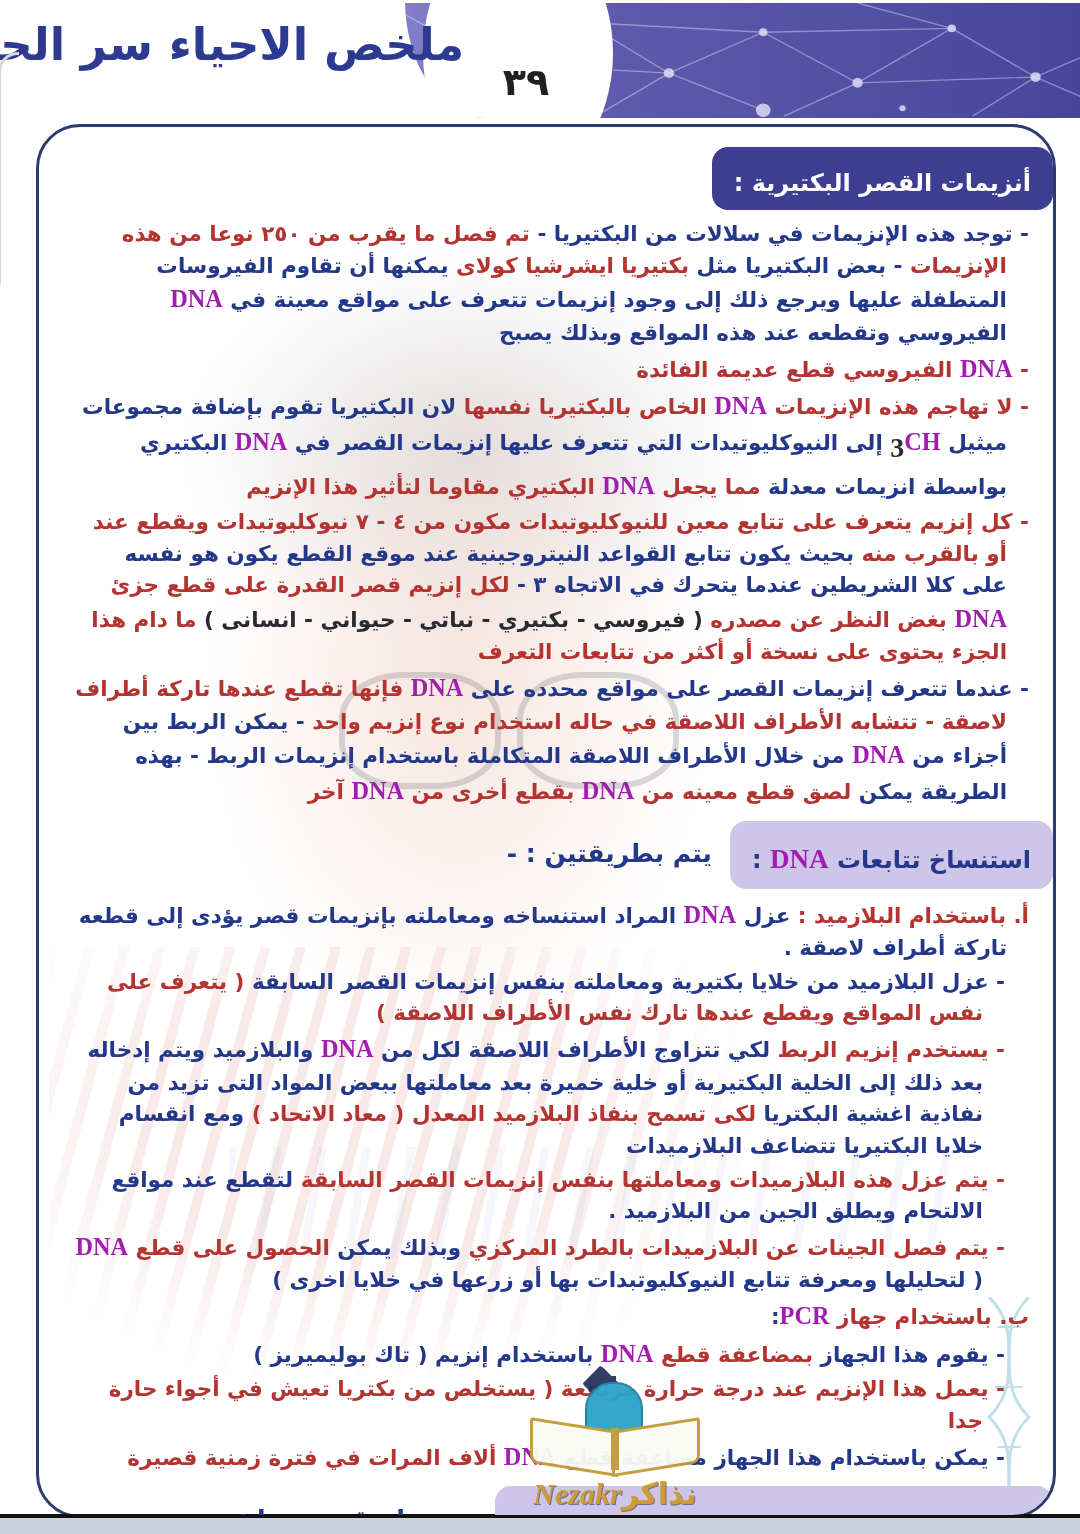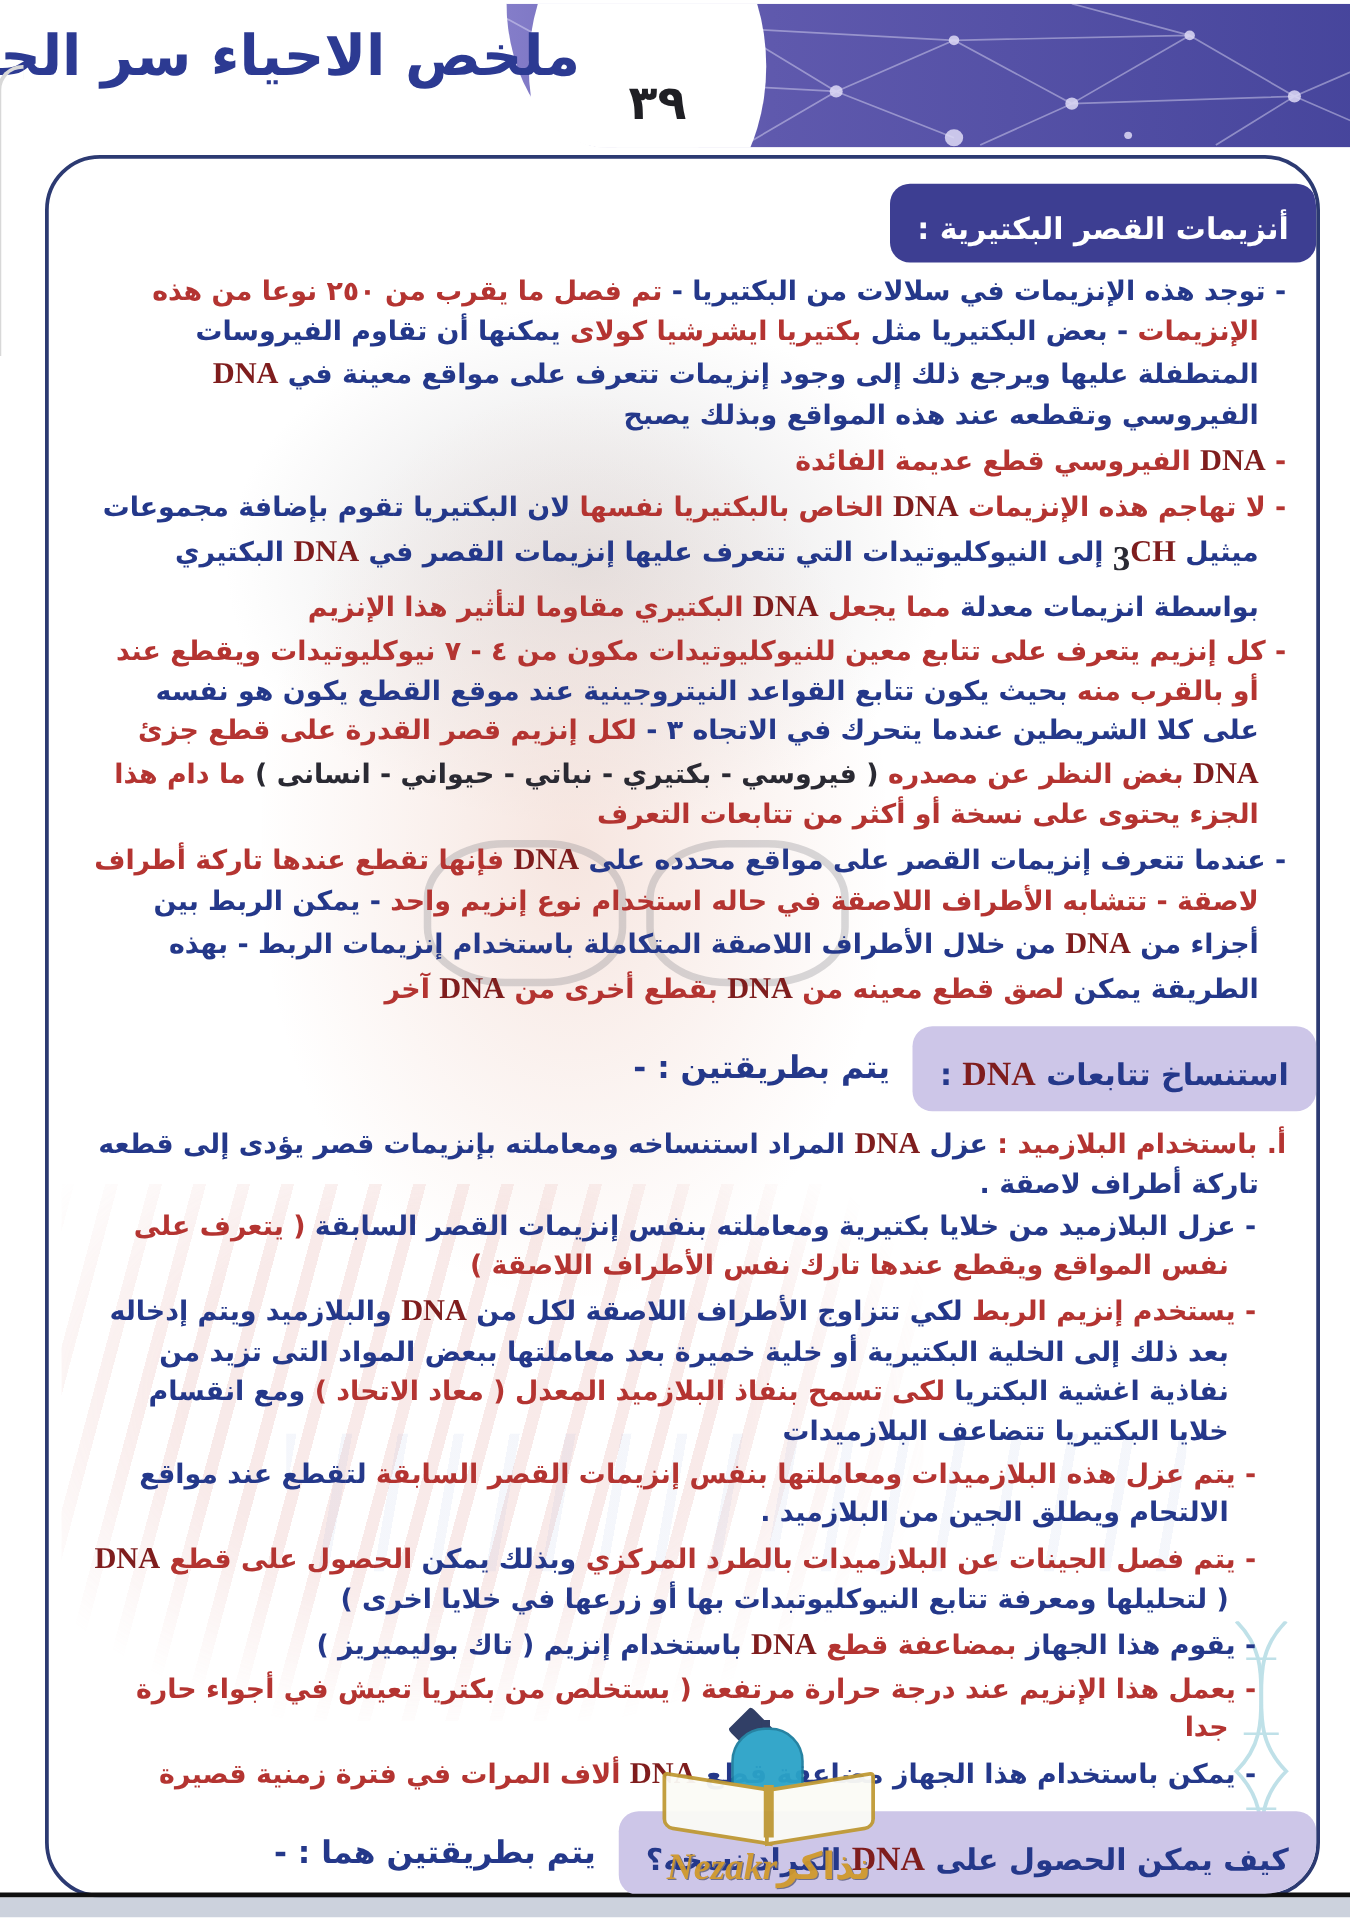--- a/index.html
+++ b/index.html
@@ -58,21 +58,21 @@
   .ind1{padding-right:58px;}
   .h-row{display:flex;align-items:center;gap:18px;margin:12px -12px 8px 0;text-indent:0;}
   .badge{padding:19px 22px 9px;border-radius:16px;font-size:24px;white-space:nowrap;}
   .badge-navy{background:#3d3e92;}
   .badge-lav{background:#cdc6e8;}
   .h-tail{font-size:25px;color:#24388a;font-weight:bold;}
   .sg-b{color:#24388a;}
   .sg-r{color:#b43431;}
   .sg-d{color:#2a2a33;}
   .sg-w{color:#ffffff;}
-  .sg-L{font-family:"Liberation Serif","DejaVu Serif",serif;color:#7f1d1d;font-weight:600;font-size:1.13em;}
+  .sg-L{font-family:"Liberation Serif","DejaVu Serif",serif;color:#a21caf;font-weight:600;font-size:1.13em;}
   .sg-Ls{font-family:"Liberation Serif","DejaVu Serif",serif;color:#2a2a33;font-weight:700;font-size:1.3em;vertical-align:-7px;}
   
   .bottom-black{position:absolute;left:0;top:1514px;width:1080px;height:4px;background:#101010;}
   .bottom-gray{position:absolute;left:0;top:1518px;width:1080px;height:16px;background:#ccd2dd;}
   .logo{position:absolute;left:480px;top:1368px;width:270px;height:150px;z-index:5;opacity:.95;text-align:center;}
   .logo-icon{position:relative;width:170px;height:100px;margin:0 auto;}
   .cap{position:absolute;left:53px;top:-2px;width:58px;height:58px;background:#26355e;
        transform:rotate(45deg) scale(1,.45);border-radius:4px;}
   .cap-top{position:absolute;left:79px;top:8px;width:7px;height:22px;background:#26355e;}
   .head-body{position:absolute;left:55px;top:14px;width:54px;height:60px;background:#2ba3c8;
@@ -142,20 +142,21 @@
       <div class="p ind0"><span class="sg-b">- </span><span class="sg-b">عندما تتعرف إنزيمات القصر على مواقع محدده على </span><span class="sg-L" dir="ltr">DNA</span><span class="sg-r"> فإنها تقطع عندها تاركة أطراف لاصقة - تتشابه الأطراف اللاصقة في حاله استخدام نوع إنزيم واحد</span><span class="sg-b"> - يمكن الربط بين أجزاء من </span><span class="sg-L" dir="ltr">DNA</span><span class="sg-b"> من خلال الأطراف اللاصقة المتكاملة باستخدام إنزيمات الربط - بهذه الطريقة يمكن </span><span class="sg-r">لصق قطع معينه من </span><span class="sg-L" dir="ltr">DNA</span><span class="sg-r"> بقطع أخرى من </span><span class="sg-L" dir="ltr">DNA</span><span class="sg-r"> آخر</span></div>
       <div class="h-row">
         <span class="badge badge-lav"><span class="sg-b">استنساخ تتابعات </span><span class="sg-L" dir="ltr">DNA</span><span class="sg-b"> :</span></span>
         <span class="h-tail"><span class="sg-b">يتم بطريقتين : -</span></span>
       </div>
       <div class="p ind0"><span class="sg-r">أ. باستخدام البلازميد : </span><span class="sg-b">عزل </span><span class="sg-L" dir="ltr">DNA</span><span class="sg-b"> المراد استنساخه ومعاملته بإنزيمات قصر يؤدى إلى قطعه تاركة أطراف لاصقة .</span></div>
       <div class="p ind1"><span class="sg-b">- </span><span class="sg-b">عزل البلازميد من خلايا بكتيرية ومعاملته بنفس إنزيمات القصر السابقة </span><span class="sg-r">( يتعرف على نفس المواقع ويقطع عندها تارك نفس الأطراف اللاصقة )</span></div>
       <div class="p ind1"><span class="sg-r">- </span><span class="sg-r">يستخدم إنزيم الربط </span><span class="sg-b">لكي تتزاوج الأطراف اللاصقة لكل من </span><span class="sg-L" dir="ltr">DNA</span><span class="sg-b"> والبلازميد ويتم إدخاله بعد ذلك إلى الخلية البكتيرية أو خلية خميرة بعد معاملتها ببعض المواد التى تزيد من نفاذية اغشية البكتريا </span><span class="sg-r">لكى تسمح بنفاذ البلازميد المعدل ( معاد الاتحاد ) </span><span class="sg-b">ومع انقسام خلايا البكتيريا تتضاعف البلازميدات</span></div>
       <div class="p ind1"><span class="sg-r">- </span><span class="sg-r">يتم عزل هذه البلازميدات ومعاملتها بنفس إنزيمات القصر السابقة </span><span class="sg-b">لتقطع عند مواقع الالتحام ويطلق الجين من البلازميد .</span></div>
       <div class="p ind1"><span class="sg-r">- </span><span class="sg-r">يتم فصل الجينات عن البلازميدات بالطرد المركزي </span><span class="sg-b">وبذلك يمكن </span><span class="sg-r">الحصول على قطع </span><span class="sg-L" dir="ltr">DNA</span><span class="sg-b"> ( لتحليلها ومعرفة تتابع النيوكليوتبدات بها أو زرعها في خلايا اخرى )</span></div>
+      <div class="p ind0"><span class="sg-r">ب. باستخدام جهاز </span><span class="sg-L" dir="ltr">PCR</span><span class="sg-b">:</span></div>
       <div class="p ind1"><span class="sg-b">- </span><span class="sg-b">يقوم هذا الجهاز </span><span class="sg-r">بمضاعفة قطع </span><span class="sg-L" dir="ltr">DNA</span><span class="sg-b"> باستخدام إنزيم ( تاك بوليميريز )</span></div>
       <div class="p ind1"><span class="sg-r">- </span><span class="sg-r">يعمل هذا الإنزيم عند درجة حرارة مرتفعة ( يستخلص من بكتريا تعيش في أجواء حارة جدا</span></div>
       <div class="p ind1"><span class="sg-b">- </span><span class="sg-b">يمكن باستخدام هذا الجهاز مضاعفة قطع </span><span class="sg-L" dir="ltr">DNA</span><span class="sg-r"> ألاف المرات في فترة زمنية قصيرة</span></div>
       <div class="h-row">
         <span class="badge badge-lav"><span class="sg-b">كيف يمكن الحصول على </span><span class="sg-L" dir="ltr">DNA</span><span class="sg-b"> المراد نسخه؟</span></span>
         <span class="h-tail"><span class="sg-b">يتم بطريقتين هما : -</span></span>
       </div>
     </div>
 </div>
 

